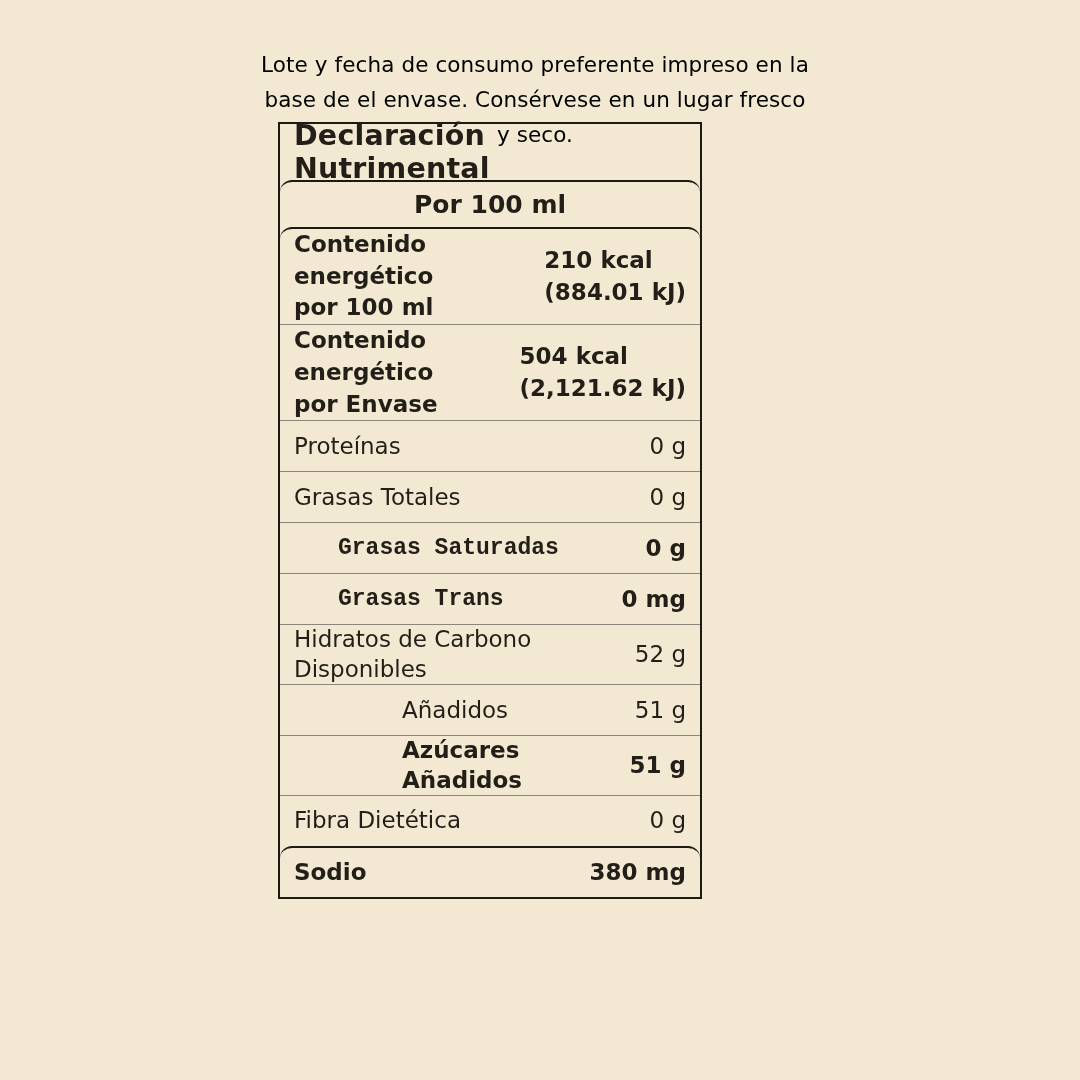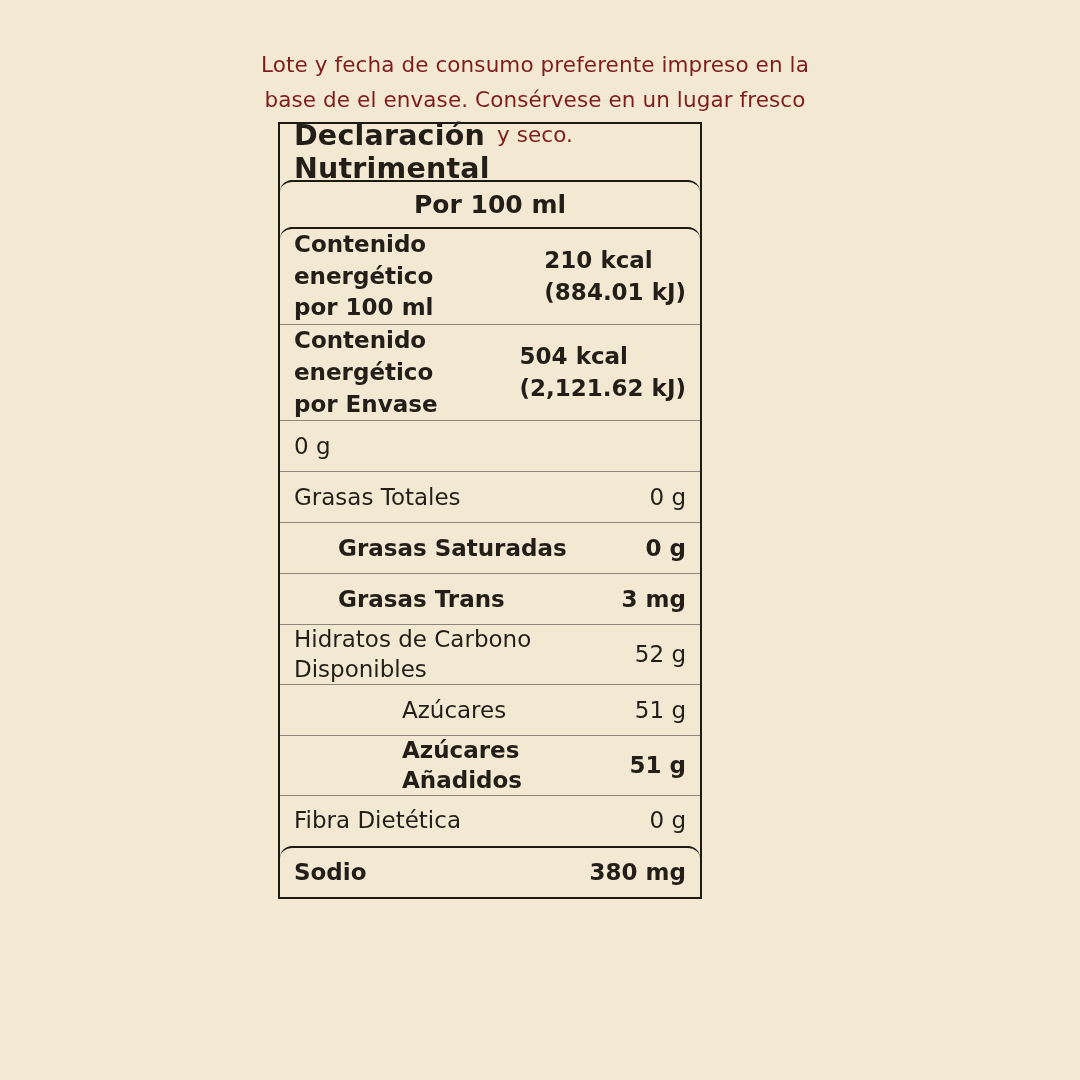--- a/index.html
+++ b/index.html
@@ -23,21 +23,21 @@
 
   
   .top-note {
     position: absolute;
     left: 255px;
     top: 48px;
     width: 560px;
     text-align: center;
     font-size: 21.5px;
     line-height: 1.62;
-    color: #7f1d1d;
+    color: #000000;
     letter-spacing: 0.1px;
   }
 
   
   .nutri-table {
     position: absolute;
     left: 278px;
     top: 122px;
     width: 424px;
     border: 2.5px solid #1d1a14;
@@ -84,21 +84,21 @@
     line-height: 1.28;
     text-align: left;
     white-space: nowrap;
     flex: 0 0 auto;
   }
   .data-row.two-line { min-height: 80px; gap: 36px; }
   .data-row.two-line .label,
   .data-row.two-line .value { line-height: 1.38; }
 
   .bold .label, .bold .value { font-weight: 700; }
-  .indent1 .label { padding-left: 44px; }
+  .indent1 .label { padding-left: 44px; font-family: Liberation Mono, monospace; }
   .indent2 .label { padding-left: 108px; }
 
   
   .ingredients {
     position: absolute;
     left: 278px;
     top: 868px;
     width: 508px;
     font-size: 21.5px;
     line-height: 1.56;
@@ -130,45 +130,46 @@
       <span class="label">Contenido energético<br>por 100 ml</span>
       <span class="value">210 kcal<br>(884.01 kJ)</span>
     </div>
 
     <div class="row data-row two-line bold">
       <span class="label">Contenido energético<br>por Envase</span>
       <span class="value">504 kcal<br>(2,121.62 kJ)</span>
     </div>
 
     <div class="row data-row">
+      <span class="label">Proteínas</span>
       <span class="value">0 g</span>
     </div>
 
     <div class="row data-row">
       <span class="label">Grasas Totales</span>
       <span class="value">0 g</span>
     </div>
 
     <div class="row data-row bold indent1">
       <span class="label">Grasas Saturadas</span>
       <span class="value">0 g</span>
     </div>
 
     <div class="row data-row bold indent1">
       <span class="label">Grasas Trans</span>
-      <span class="value">3 mg</span>
+      <span class="value">0 mg</span>
     </div>
 
     <div class="row data-row">
       <span class="label">Hidratos de Carbono Disponibles</span>
       <span class="value">52 g</span>
     </div>
 
     <div class="row data-row indent2">
-      <span class="label">Azúcares</span>
+      <span class="label">Añadidos</span>
       <span class="value">51 g</span>
     </div>
 
     <div class="row data-row bold indent2">
       <span class="label">Azúcares Añadidos</span>
       <span class="value">51 g</span>
     </div>
 
     <div class="row data-row">
       <span class="label">Fibra Dietética</span>

